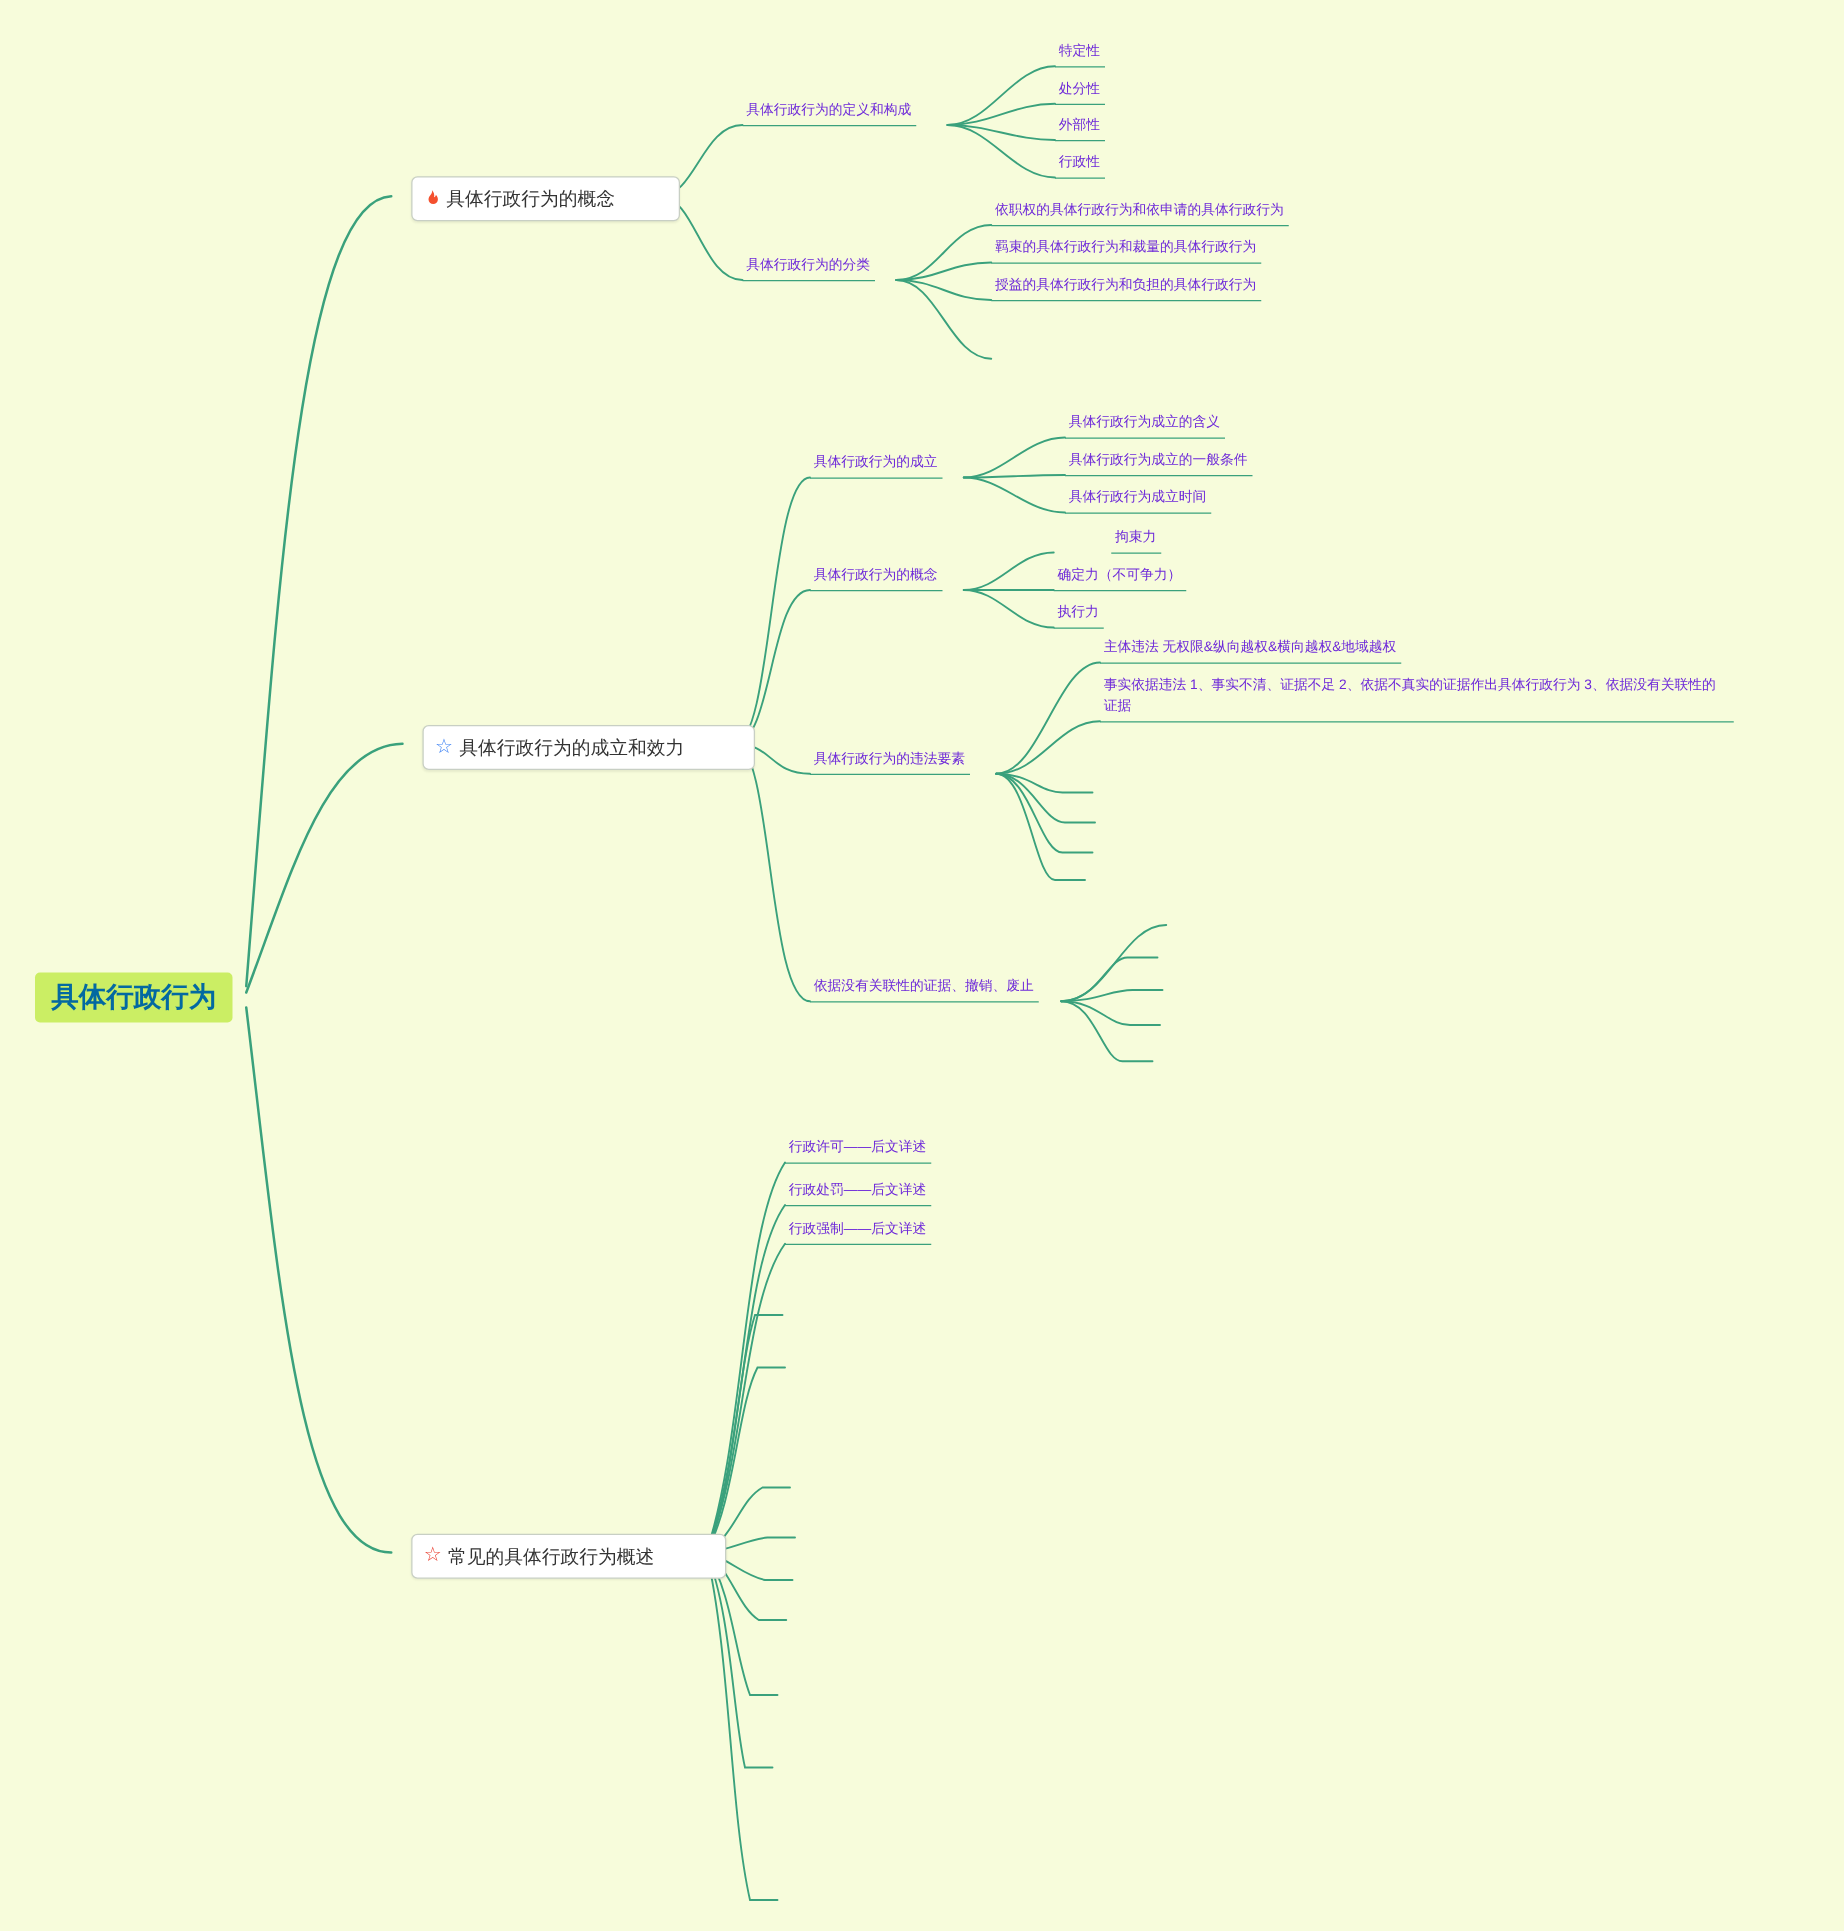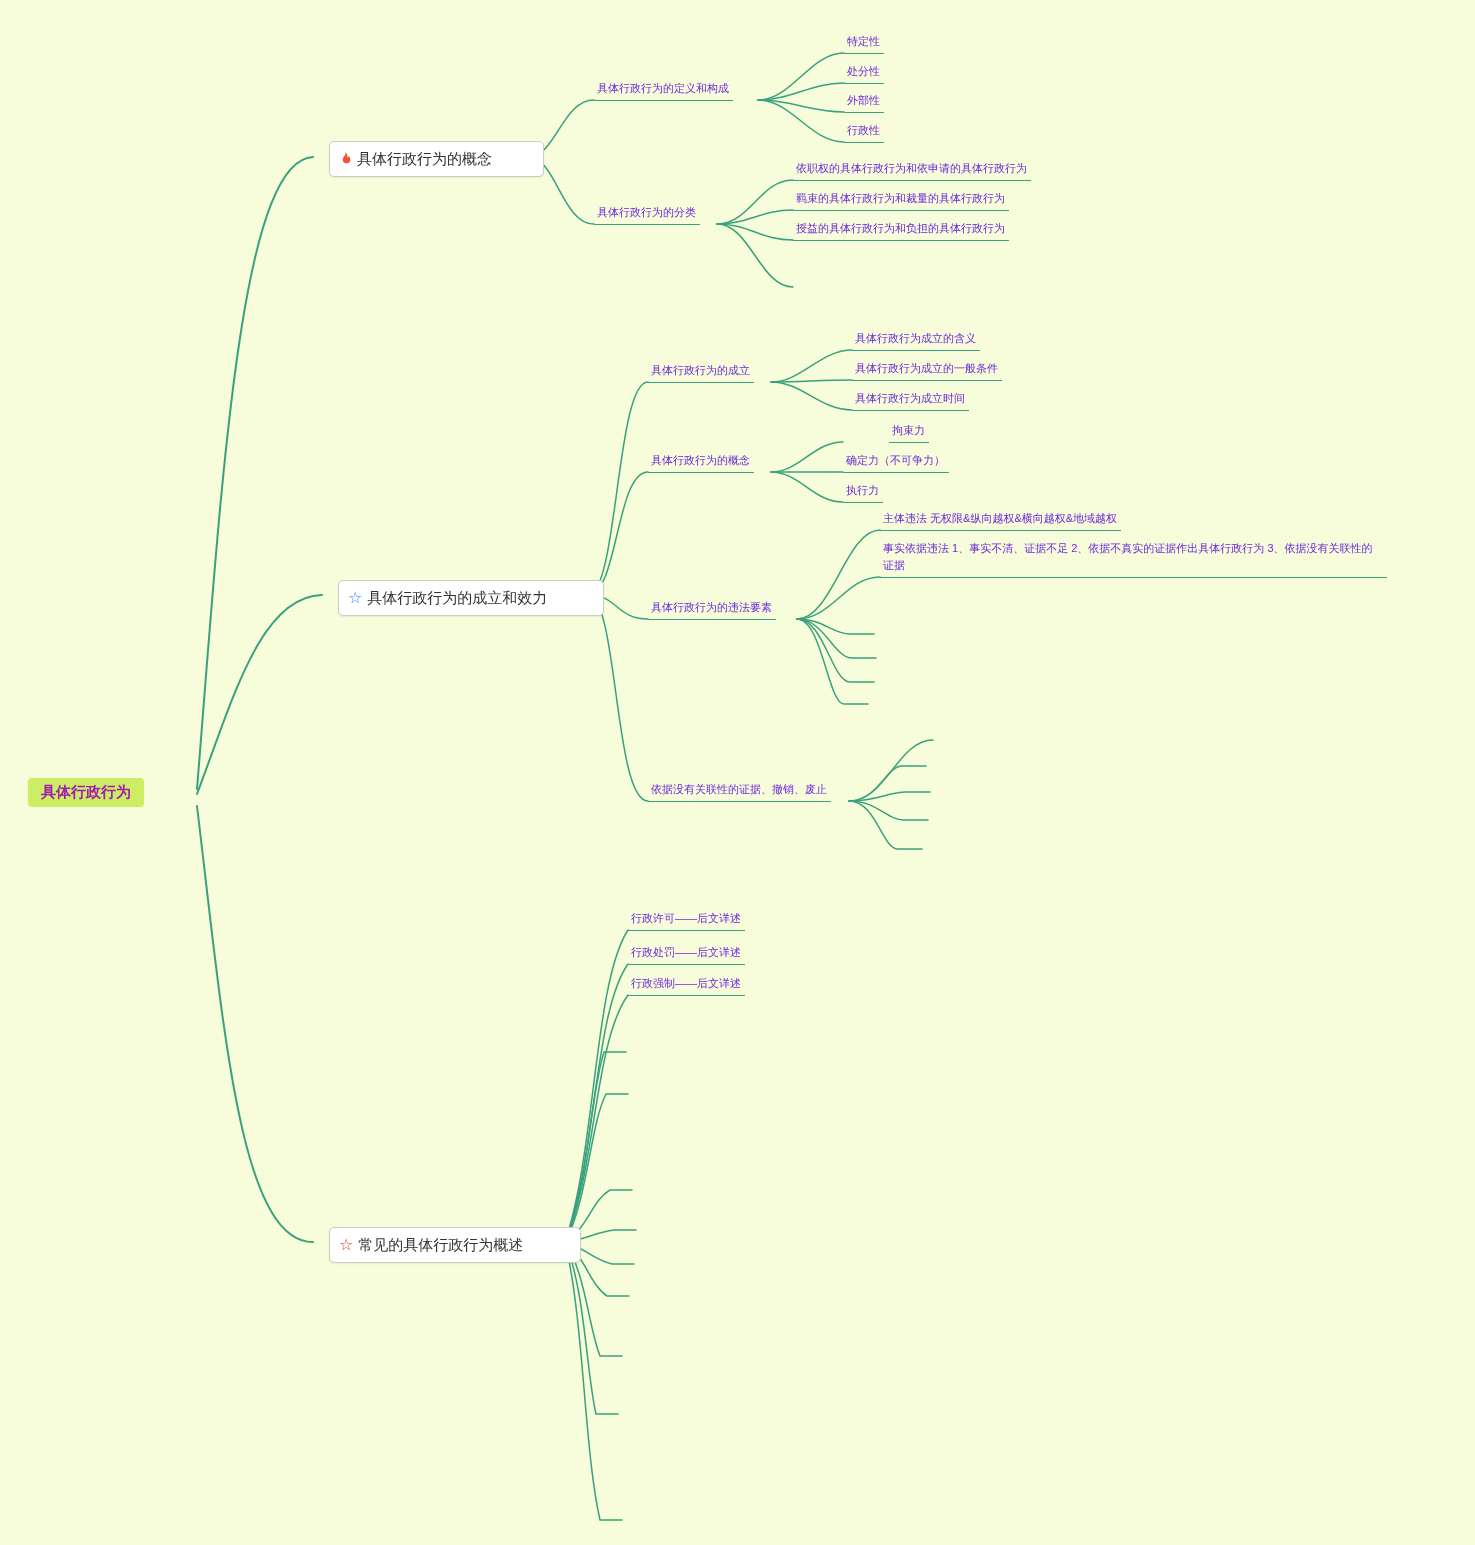--- a/index.html
+++ b/index.html
@@ -10,22 +10,22 @@
     font-family:"Liberation Sans","DejaVu Sans",sans-serif;
     overflow:hidden;
   }
   svg.links{position:absolute;left:0;top:0;width:1475px;height:1545px;}
   svg.links path{fill:none;stroke:#3aa17c;stroke-width:1.5;stroke-linecap:round;}
   svg.links path.main{stroke-width:2;}
 
   .root-node{
     position:absolute;
     background:#cbee64;
-    color:#a21caf;
-    font-size:15px;
+    color:#0369a1;
+    font-size:22px;
     font-weight:bold;
     padding:5px 13px;
     border-radius:4px;
     white-space:nowrap;
     cursor:default;
   }
   .topic-box{
     position:absolute;
     display:flex;align-items:center;gap:5px;
     box-sizing:border-box;

